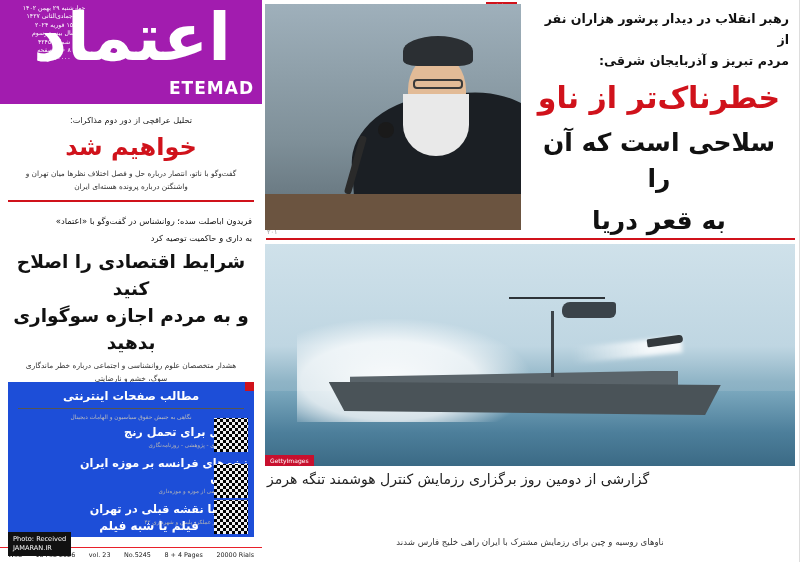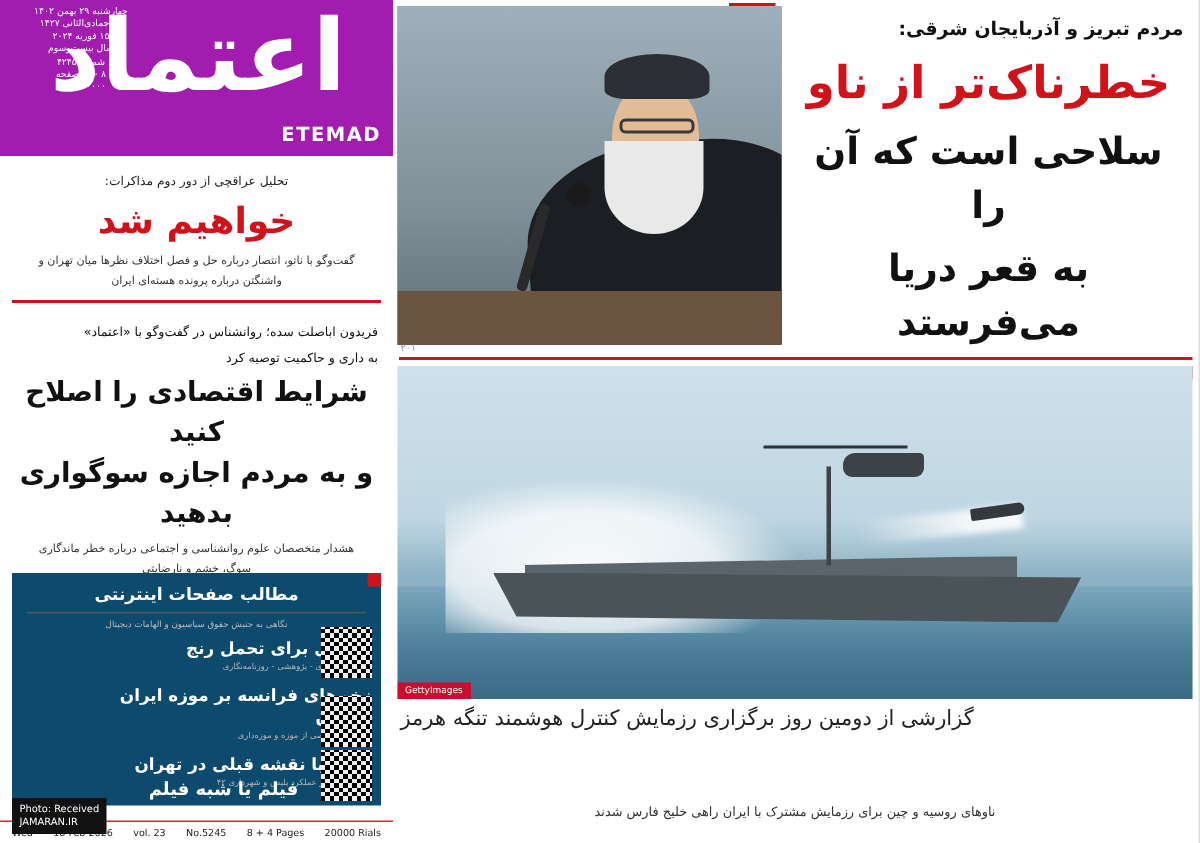--- a/index.html
+++ b/index.html
@@ -51,21 +51,21 @@
     color: #ffffff;
     font-size: 6.2px;
     line-height: 8.4px;
     text-align: center;
     direction: rtl;
   }
   .masthead-etemad {
     position: absolute;
     bottom: 6px; right: 8px;
     color: #ffffff;
-    font-size: 13px;
+    font-size: 17px;
     font-weight: bold;
     letter-spacing: 1px;
     direction: ltr;
     text-align: right;
   }
   .masthead-strip {
     position: absolute;
     left: 0; bottom: 0;
     width: 262px; height: 15px;
     background: #ffffff;
@@ -120,21 +120,21 @@
   .deck2 {
     font-size: 7.4px; color: #333; line-height: 12.5px;
     text-align: center; direction: rtl; padding: 0 6px; margin-top: 4px;
   }
 
   
   .net-box {
     position: absolute;
     left: 8px; right: 8px;
     top: 382px; height: 155px;
-    background: #0c4a6e;
+    background: #1d4ed8;
     color: #ffffff;
     overflow: hidden;
   }
   .net-title {
     text-align: center;
     color: #ffffff;
     font-size: 11.5px;
     font-weight: bold;
     padding: 7px 0 3px 0;
     direction: rtl;
@@ -396,20 +396,21 @@
     <div class="photo-credit" style="white-space:pre-line;">Photo: Received
 JAMARAN.IR</div>
   </div>
 
   <div class="right-col">
 
     <div class="top-story">
       <div class="hamshahri">جماران</div>
 
       <div class="top-text">
+        <div class="top-kicker">رهبر انقلاب در دیدار پرشور هزاران نفر از</div>
         <div class="top-kicker">مردم تبریز و آذربایجان شرقی:</div>
         <div class="top-hl">خطرناک‌تر از ناو</div>
         <div class="top-hl">
             <span class="l2">سلاحی است که آن را</span>
           </div>
         <div class="top-hl">
             <span class="l3">به قعر دریا می‌فرستد</span>
           </div>
       </div>
 

